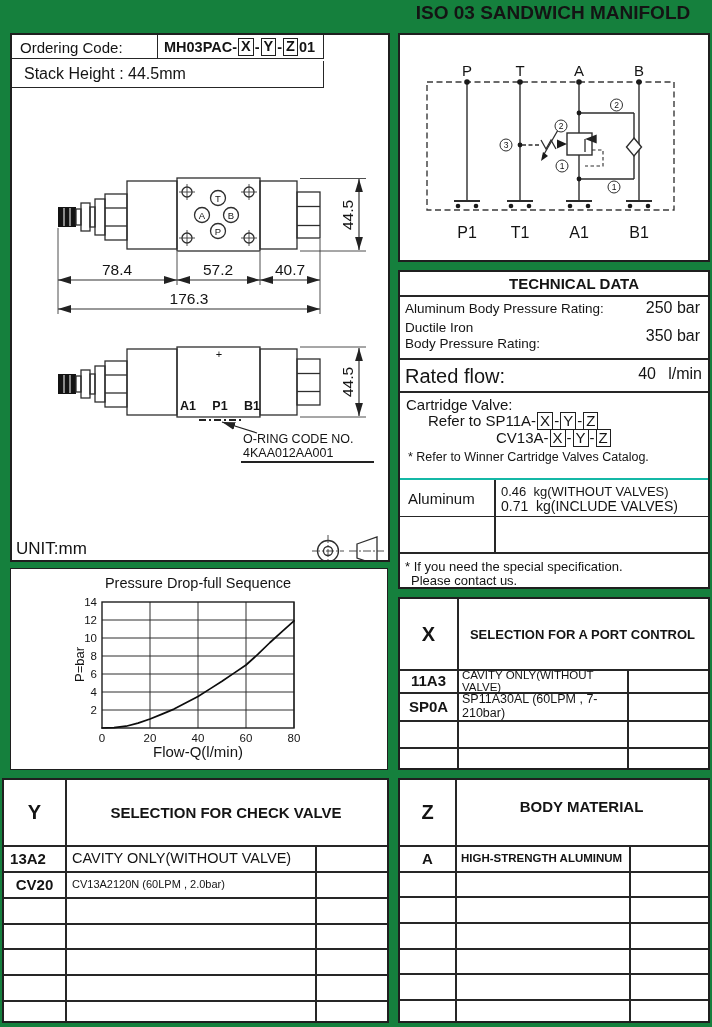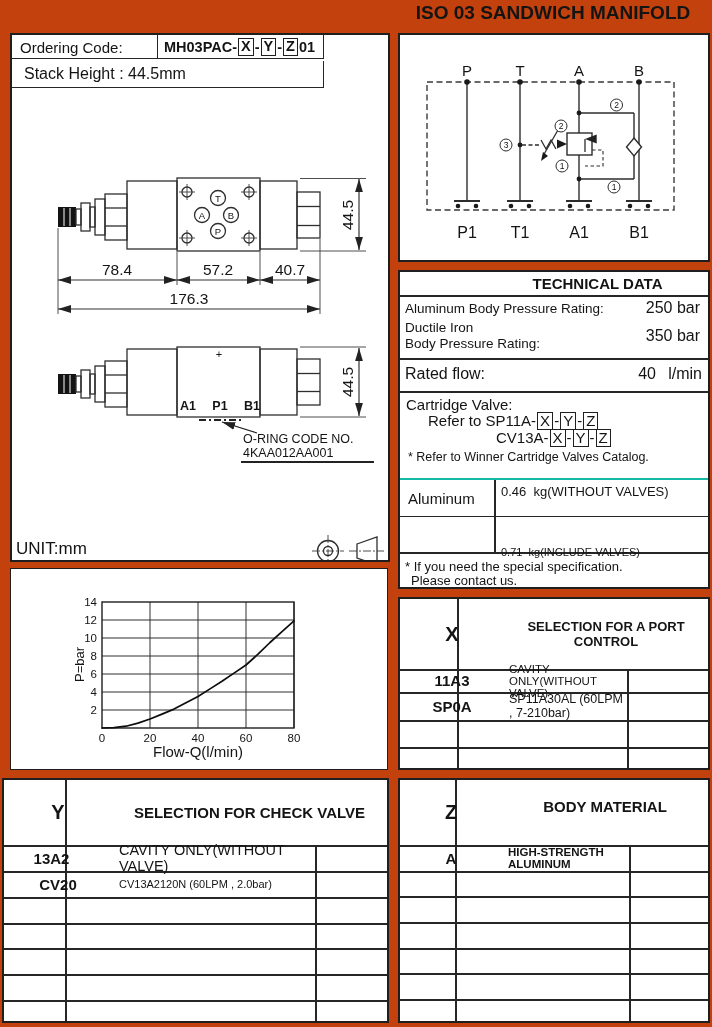--- a/index.html
+++ b/index.html
@@ -1,22 +1,22 @@
 <!DOCTYPE html>
 <html><head>
 <meta charset="utf-8">
 <style>
   html,body{margin:0;padding:0;background:#fff;}
-  #page{position:relative;width:712px;height:1027px;background:#c2410c;
+  #page{position:relative;width:712px;height:1027px;background:#15803d;
         font-family:"Liberation Sans",sans-serif;color:#141414;overflow:hidden;}
   .abs{position:absolute;}
   .box{position:absolute;border:2px solid #1f1f1f;background:#fff;box-sizing:border-box;}
   .hline{position:absolute;background:#262626;height:1.5px;}
   .vline{position:absolute;background:#262626;width:1.5px;}
-  .cell{position:absolute;display:flex;align-items:center;box-sizing:border-box;padding-left:47px;}
+  .cell{position:absolute;display:flex;align-items:center;box-sizing:border-box;}
   .ctr{justify-content:center;text-align:center;}
   .bold{font-weight:bold;}
   .bx{display:inline-block;border:1.4px solid #1f1f1f;padding:0 2px;margin:0 1px;line-height:1.05;}
   svg{position:absolute;left:0;top:0;}
   svg text{font-family:"Liberation Sans",sans-serif;fill:#141414;}
   .dwg{stroke:#2e2e2e;fill:none;stroke-width:1.3;}
   .thin{stroke:#3a3a3a;fill:none;stroke-width:0.9;}
 </style>
 </head>
 <body>
@@ -269,40 +269,40 @@
     <div class="abs" style="left:5px;top:29px;font-size:13.5px;">Aluminum Body Pressure Rating:</div>
     <div class="abs" style="right:8px;top:27px;font-size:16px;">250 bar</div>
 
     <div class="abs" style="left:5px;top:48px;font-size:13.5px;line-height:16px;">
       <div>Ductile Iron</div>
       <div>Body Pressure Rating:</div>
     </div>
     <div class="abs" style="right:8px;top:55px;font-size:16px;">350 bar</div>
 
     <div class="hline" style="left:0;top:86px;width:308px;height:2px;"></div>
-    <div class="abs" style="left:5px;top:93px;font-size:16px;">Rated flow:</div>
+    <div class="abs" style="left:5px;top:93px;font-size:20px;">Rated flow:</div>
     <div class="abs" style="right:52px;top:93px;font-size:16px;">40</div>
     <div class="abs" style="right:6px;top:93px;font-size:16px;">l/min</div>
     <div class="hline" style="left:0;top:119px;width:308px;height:2px;"></div>
 
     <div class="abs" style="left:6px;top:124px;font-size:15px;">Cartridge Valve:</div>
     <div class="abs" style="left:28px;top:140px;font-size:15px;white-space:nowrap;">
       <span>Refer to SP11A-</span><span class="bx">X</span><span>-</span><span class="bx">Y</span><span>-</span><span class="bx">Z</span>
     </div>
     <div class="abs" style="left:96px;top:157px;font-size:15px;white-space:nowrap;">
       <span>CV13A-</span><span class="bx">X</span><span>-</span><span class="bx">Y</span><span>-</span><span class="bx">Z</span>
     </div>
     <div class="abs" style="left:8px;top:178px;font-size:12.5px;">* Refer to Winner Cartridge Valves Catalog.</div>
 
     <div class="abs" style="left:0;top:206px;width:308px;height:76px;border-top:2px solid #14b8a6;border-bottom:2px solid #262626;box-sizing:border-box;">
       <div class="vline" style="left:94px;top:0;height:72px;"></div>
       <div class="hline" style="left:0;top:36px;width:308px;height:1.2px;"></div>
       <div class="abs" style="left:8px;top:10px;font-size:15px;">Aluminum</div>
       <div class="abs" style="left:101px;top:4px;font-size:13px;white-space:pre;">0.46  kg(WITHOUT VALVES)</div>
-      <div class="abs" style="left:101px;top:18px;font-size:11px;white-space:pre;margin-top:48px;">0.71  kg(INCLUDE VALVES)</div>
+      <div class="abs" style="left:101px;top:18px;font-size:14px;white-space:pre;">0.71  kg(INCLUDE VALVES)</div>
     </div>
 
     <div class="abs" style="left:5px;top:287px;font-size:13px;">* If you need the special specification.</div>
     <div class="abs" style="left:11px;top:301px;font-size:13px;">Please contact us.</div>
   </div>
 
   <div class="box" style="left:398px;top:597px;width:312px;height:173px;">
     <div class="vline" style="left:57px;top:0;height:169px;"></div>
     <div class="vline" style="left:227px;top:70px;height:99px;"></div>
     <div class="hline" style="left:0;top:70px;width:308px;"></div>
@@ -323,20 +323,21 @@
       </div>
     <div class="cell ctr bold" style="left:0;top:93px;width:57px;height:28px;font-size:15px;">
         <span>SP0A</span>
       </div>
     <div class="cell" style="left:62px;top:93px;width:164px;height:28px;font-size:12.5px;">
         <span>SP11A30AL (60LPM , 7-210bar)</span>
       </div>
   </div>
 
   <div class="box" style="left:10px;top:568px;width:378px;height:202px;border-width:1.5px;">
+    <div class="abs" style="left:0;top:6px;width:374px;text-align:center;font-size:14.5px;">Pressure Drop-full Sequence</div>
     <svg id="chart-svg" width="374" height="199" viewBox="0 0 374 199">
         <line x1="139" y1="33" x2="139" y2="159" stroke="#2e2e2e" stroke-width="1"></line>
         <line x1="187" y1="33" x2="187" y2="159" stroke="#2e2e2e" stroke-width="1"></line>
         <line x1="235" y1="33" x2="235" y2="159" stroke="#2e2e2e" stroke-width="1"></line>
         <line x1="283" y1="33" x2="283" y2="159" stroke="#2e2e2e" stroke-width="1"></line>
         <line x1="91" y1="141" x2="283" y2="141" stroke="#2e2e2e" stroke-width="1"></line>
         <line x1="91" y1="123" x2="283" y2="123" stroke="#2e2e2e" stroke-width="1"></line>
         <line x1="91" y1="105" x2="283" y2="105" stroke="#2e2e2e" stroke-width="1"></line>
         <line x1="91" y1="87" x2="283" y2="87" stroke="#2e2e2e" stroke-width="1"></line>
         <line x1="91" y1="69" x2="283" y2="69" stroke="#2e2e2e" stroke-width="1"></line>

